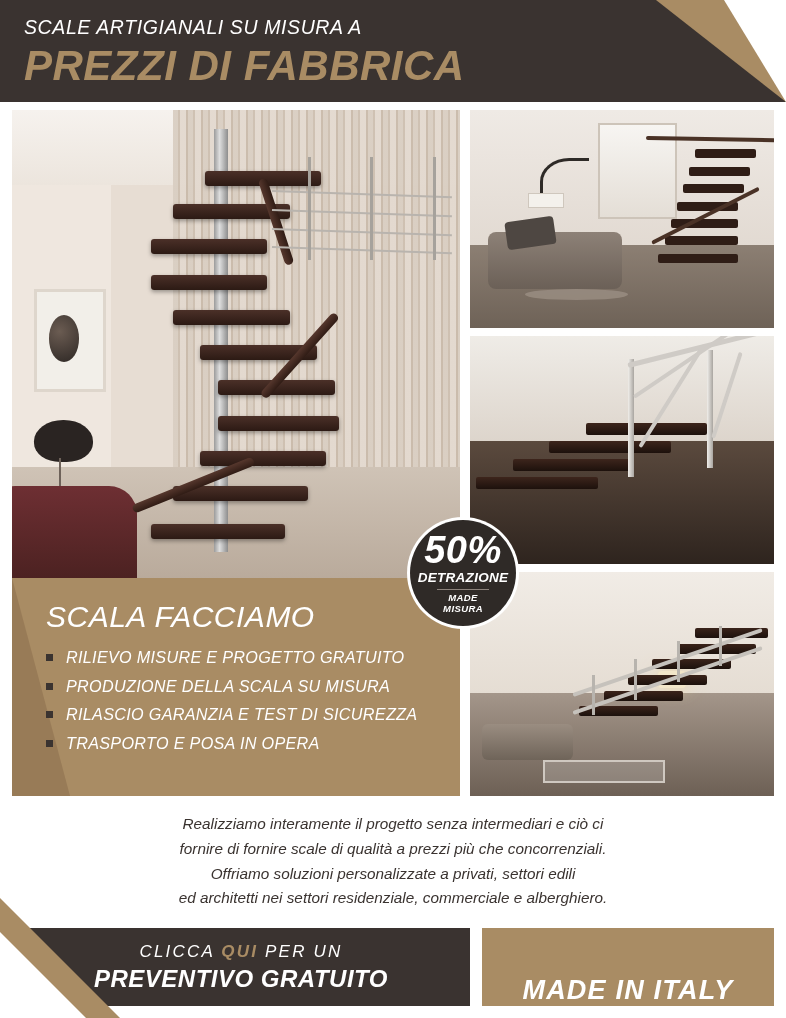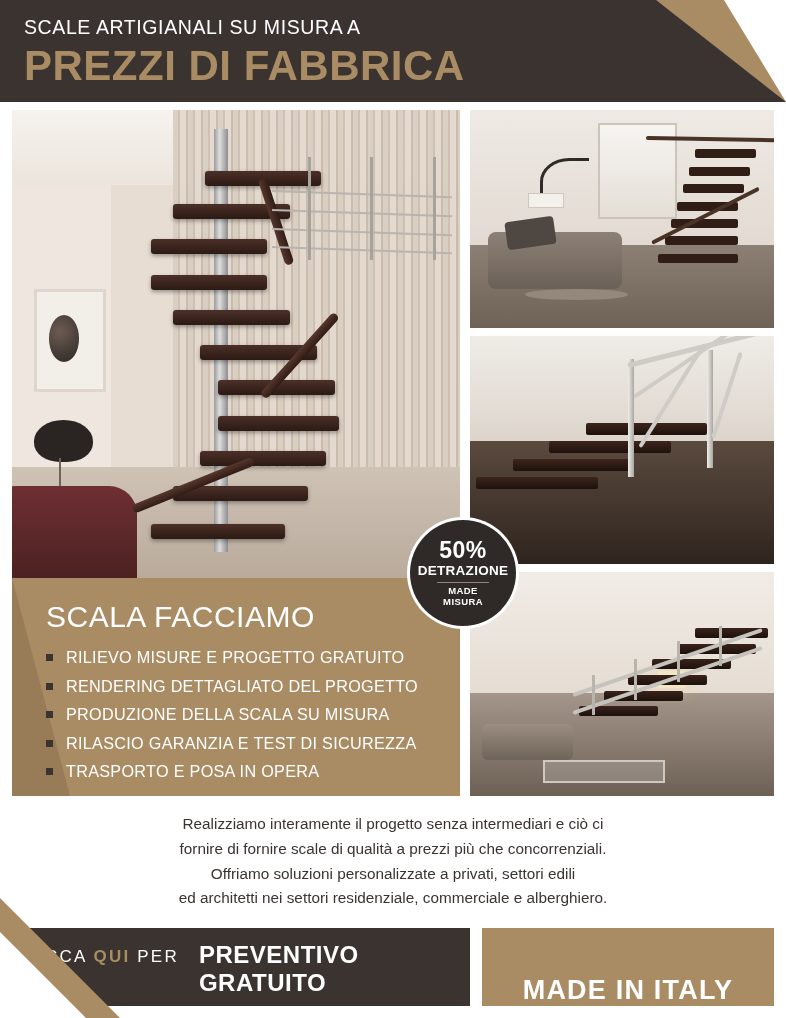--- a/index.html
+++ b/index.html
@@ -8,20 +8,21 @@
     height: 1018px;
     font-family: "Liberation Sans", sans-serif;
     background: #ffffff;
     overflow: hidden;
     position: relative;
   }
   .flyer {
     position: absolute;
     inset: 0;
     background: #ffffff;
+    font-style: italic;
   }
 
   
   .header {
     position: absolute;
     left: 0; top: 0;
     width: 786px; height: 102px;
     background: #3a3330;
     overflow: hidden;
   }
@@ -193,21 +194,21 @@
     background: #2f2a27;
     color: #ffffff;
     z-index: 8;
     display: flex;
     flex-direction: column;
     align-items: center;
     justify-content: center;
     text-align: center;
     box-shadow: 0 0 0 3px #ffffff;
   }
-  .badge-pct { font-size: 23px; font-weight: bold; line-height: 1; letter-spacing: .5px; }
+  .badge-pct { font-size: 38px; font-weight: bold; line-height: 1; letter-spacing: .5px; }
   .badge-detr { font-size: 13.5px; font-weight: bold; letter-spacing: .3px; margin-top: 1px; }
   .badge-rule { width: 52px; height: 1px; background: #8d837c; margin: 4px 0 3px; }
   .badge-bonus { font-size: 9.5px; font-weight: bold; line-height: 1.15; letter-spacing: .4px; }
 
   
   .panel {
     position: absolute;
     left: 12px; top: 578px;
     width: 448px; height: 218px;
     background: #a98c64;
@@ -258,21 +259,21 @@
   }
 
   
   .footer-left {
     position: absolute;
     left: 12px; top: 928px;
     width: 458px; height: 78px;
     background: #3a3330;
     color: #ffffff;
     display: flex;
-    flex-direction: row;
+    flex-direction: column;
     align-items: center;
     justify-content: center;
     cursor: pointer;
     overflow: hidden;
   }
   .cta-top { font-size: 17px; letter-spacing: 2.2px; }
   .cta-top .hl { color: #a98c64; font-weight: bold; }
   .cta-big { font-size: 24px; font-weight: bold; letter-spacing: .5px; margin-top: 3px; }
 
   .footer-right {
@@ -418,21 +419,20 @@
     <div class="badge-rule"></div>
     <div class="badge-bonus">MADE</div>
     <div class="badge-bonus">MISURA</div>
   </div>
 
   <div class="panel">
     <div class="panel-tri"></div>
     <h2>SCALA FACCIAMO</h2>
     <ul>
       <li><span>RILIEVO MISURE E PROGETTO GRATUITO</span></li>
-      <li><span>RENDERING DETTAGLIATO DEL PROGETTO</span></li>
       <li><span>PRODUZIONE DELLA SCALA SU MISURA</span></li>
       <li><span>RILASCIO GARANZIA E TEST DI SICUREZZA</span></li>
       <li><span>TRASPORTO E POSA IN OPERA</span></li>
     </ul>
   </div>
 
   <div class="blurb">
     <div>Realizziamo interamente il progetto senza intermediari e ciò ci</div>
     <div>fornire di fornire scale di qualità a prezzi più che concorrenziali.</div>
     <div>Offriamo soluzioni personalizzate a privati, settori edili</div>

